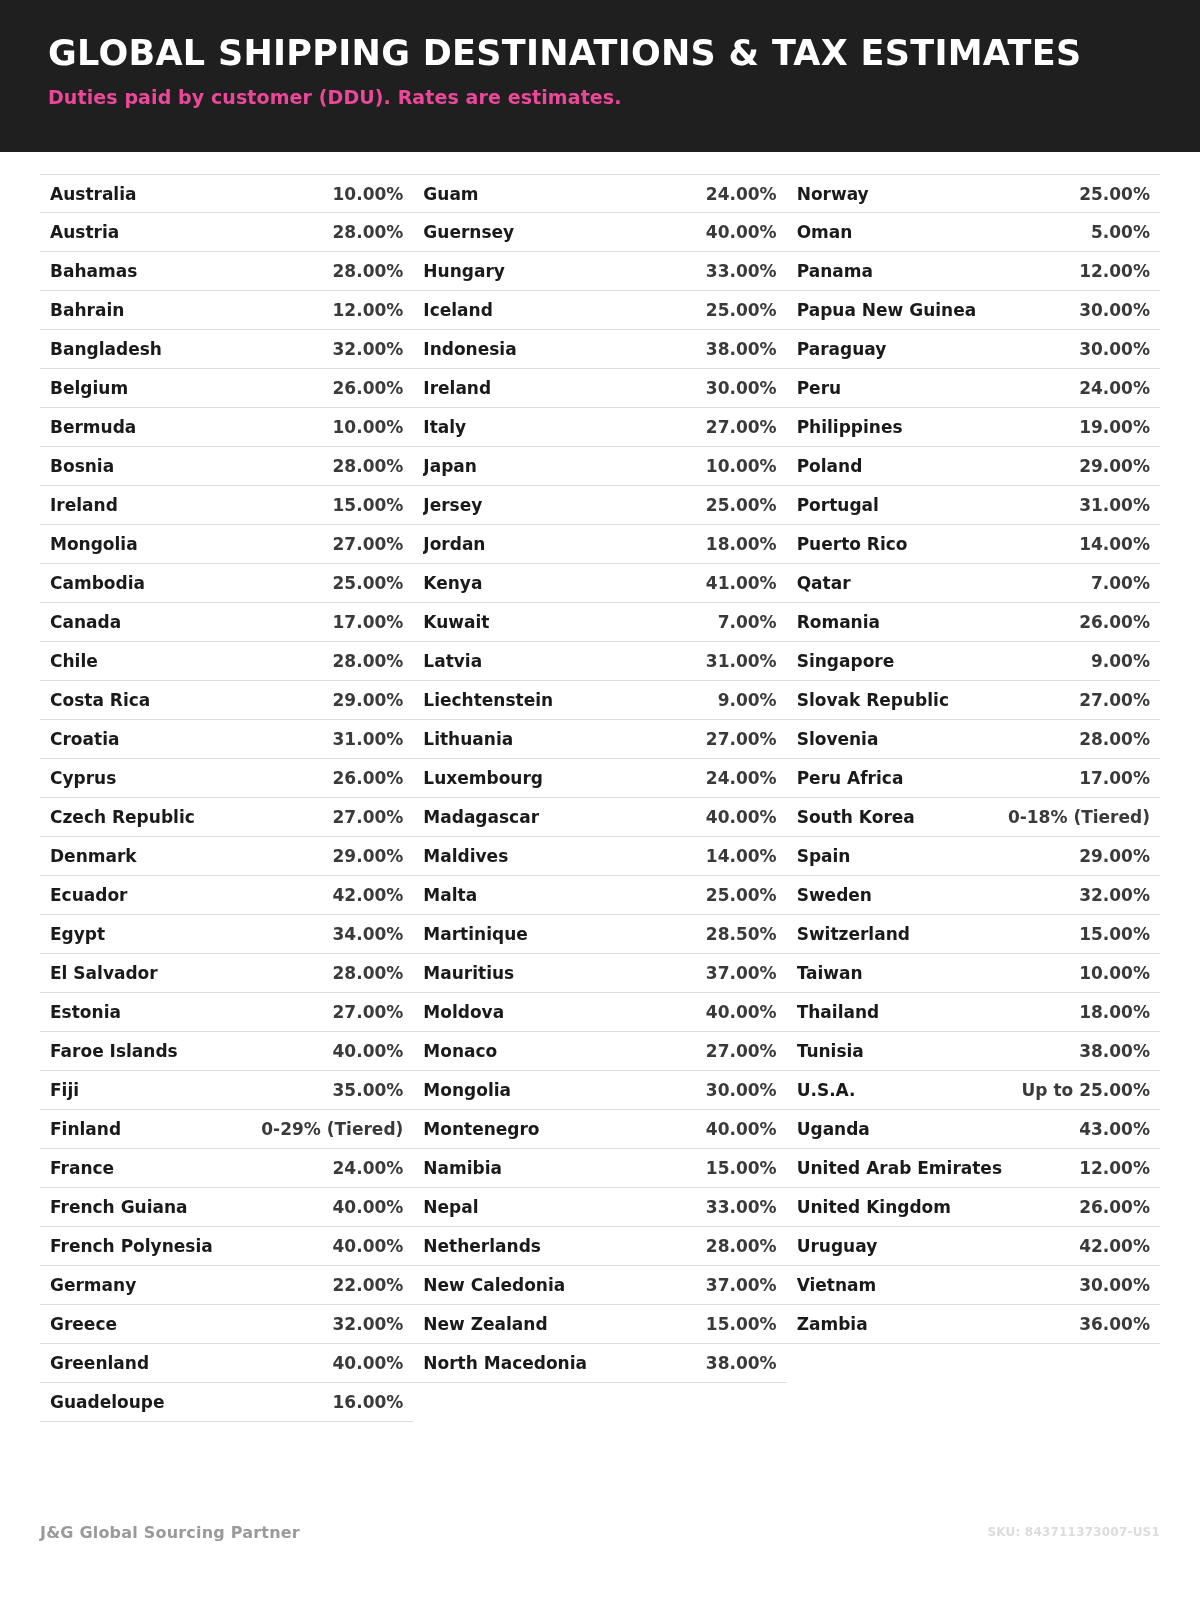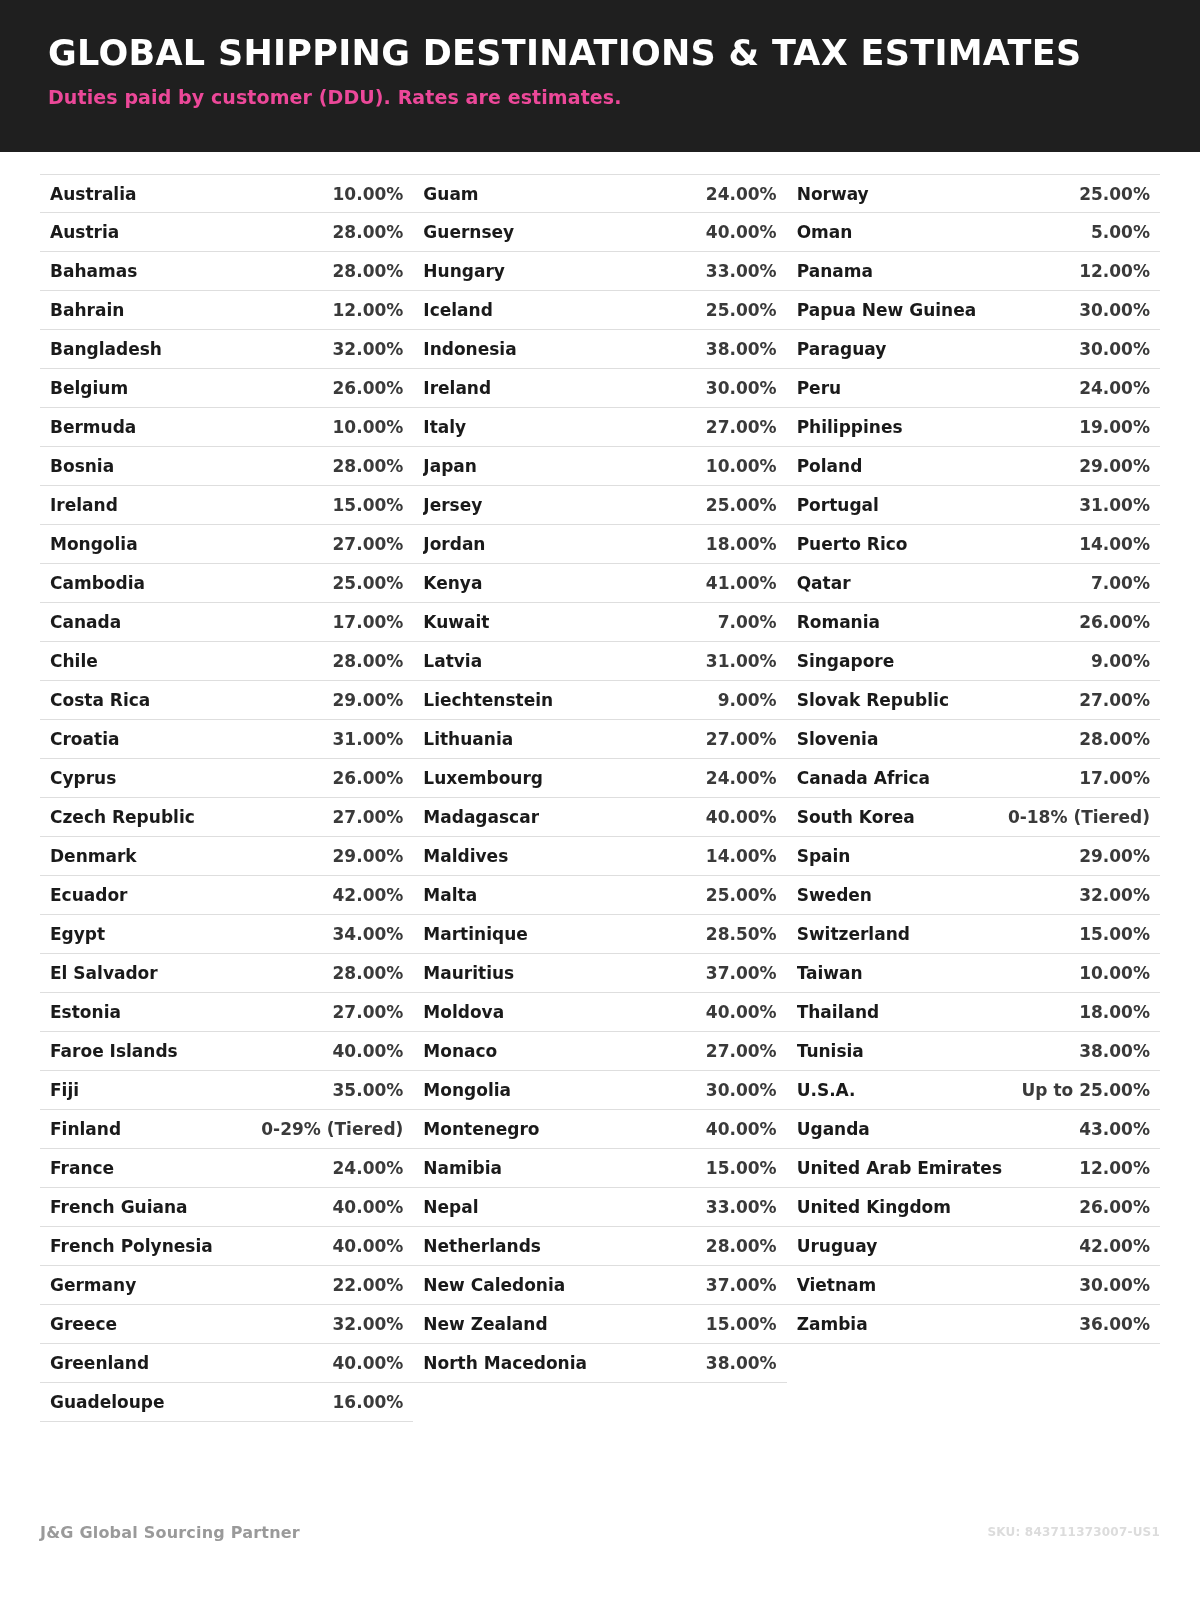--- a/index.html
+++ b/index.html
@@ -420,21 +420,21 @@
         </div>
         <div class="row">
           <span class="country">Slovak Republic</span>
           <span class="rate">27.00%</span>
         </div>
         <div class="row">
           <span class="country">Slovenia</span>
           <span class="rate">28.00%</span>
         </div>
         <div class="row">
-          <span class="country">Canada Africa</span>
+          <span class="country">Peru Africa</span>
           <span class="rate">17.00%</span>
         </div>
         <div class="row">
           <span class="country">South Korea</span>
           <span class="rate">0-18% (Tiered)</span>
         </div>
         <div class="row">
           <span class="country">Spain</span>
           <span class="rate">29.00%</span>
         </div>

